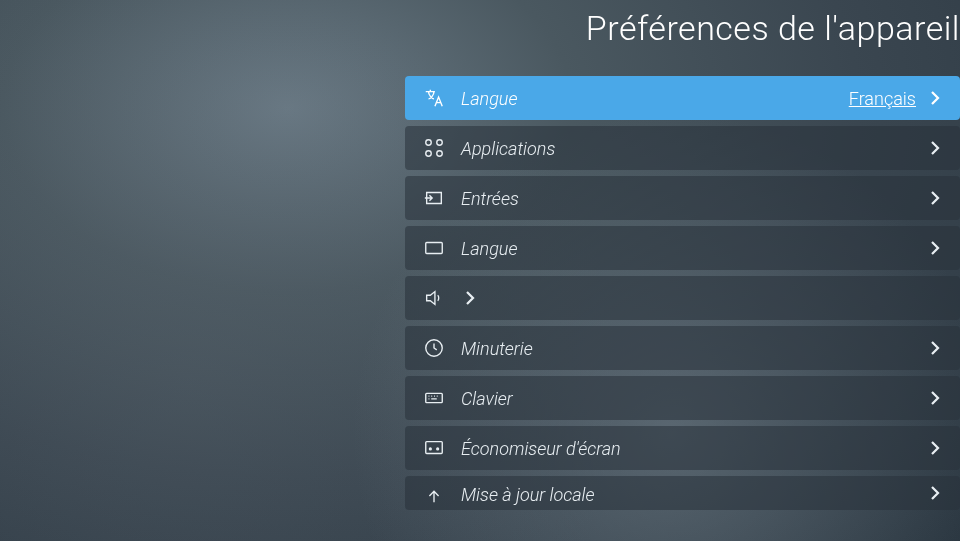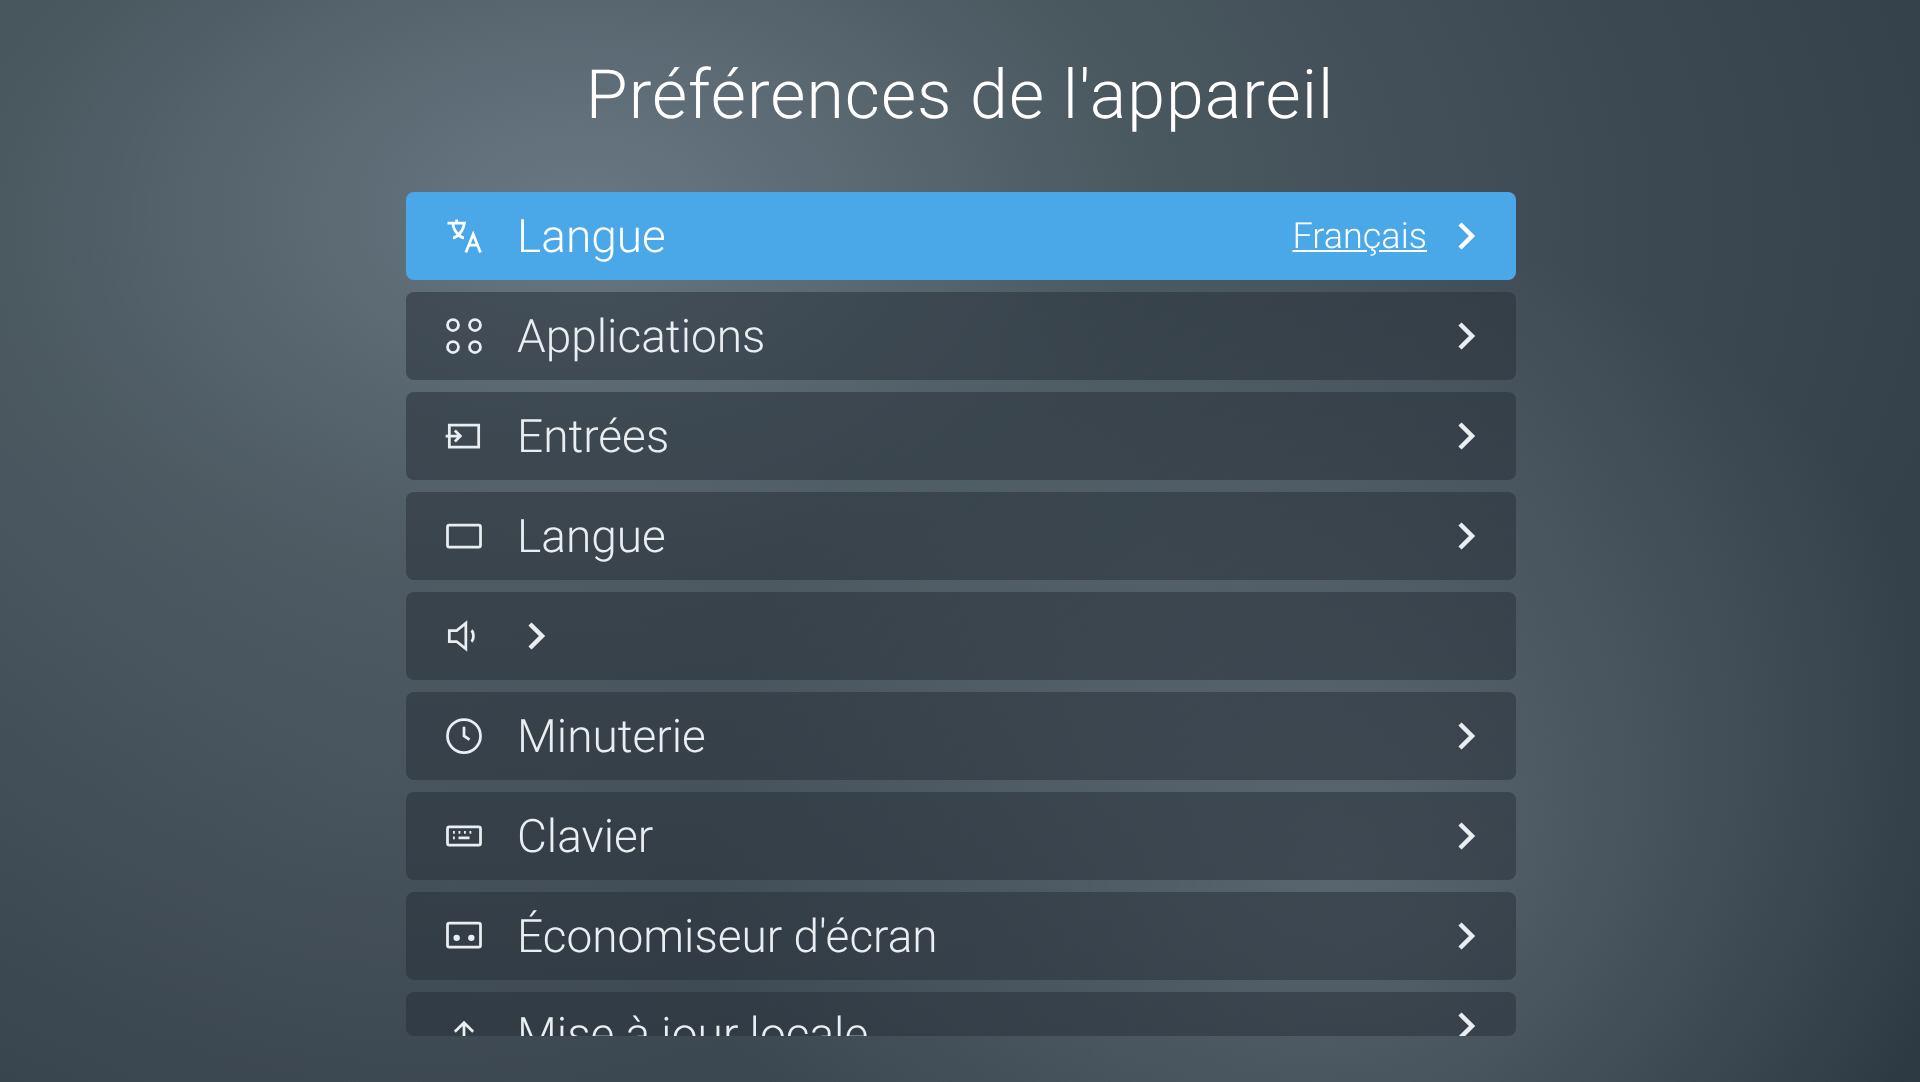--- a/index.html
+++ b/index.html
@@ -22,22 +22,22 @@
       background: radial-gradient(circle at 70% 80%, rgba(140,155,165,0.4) 0%, transparent 40%),
                   radial-gradient(circle at 20% 70%, rgba(90,100,110,0.3) 0%, transparent 50%);
       pointer-events: none;
     }
     .container {
       position: relative;
       width: 100%;
       height: 100%;
       display: flex;
       flex-direction: column;
-      align-items: center;
-      padding-top: 28px;
+      align-items: flex-end;
+      padding-top: 8px;
     }
     .page-title {
       color: #ffffff;
       font-size: 34px;
       font-weight: 300;
       margin-bottom: 28px;
       letter-spacing: 0.5px;
     }
     .menu-list {
       width: 555px;
@@ -72,23 +72,24 @@
       height: 100%;
       stroke: #e8eef2;
       fill: none;
       stroke-width: 1.5;
     }
     .menu-item.selected .item-icon svg {
       stroke: #ffffff;
     }
     .item-label {
       color: #e8eef2;
-      font-size: 23px;
+      font-size: 18px;
       font-weight: 300;
       flex: 1;
+      font-style: italic;
     }
     .menu-item.selected .item-label {
       color: #ffffff;
     }
     .item-value {
       color: #ffffff;
       font-size: 18px;
       font-weight: 300;
       margin-right: 10px;
       text-decoration: underline;
@@ -104,21 +105,21 @@
       width: 100%;
       height: 100%;
       stroke: #e8eef2;
       fill: none;
       stroke-width: 3;
     }
     .menu-item.selected .chevron svg {
       stroke: #ffffff;
     }
     .menu-item.cut {
-      height: 22px;
+      height: 34px;
       overflow: hidden;
       align-items: flex-start;
       padding-top: 8px;
     }
   </style>
 </head>
 <body>
 
 <div class="container">
   <h1 class="page-title">Préférences de l'appareil</h1>

